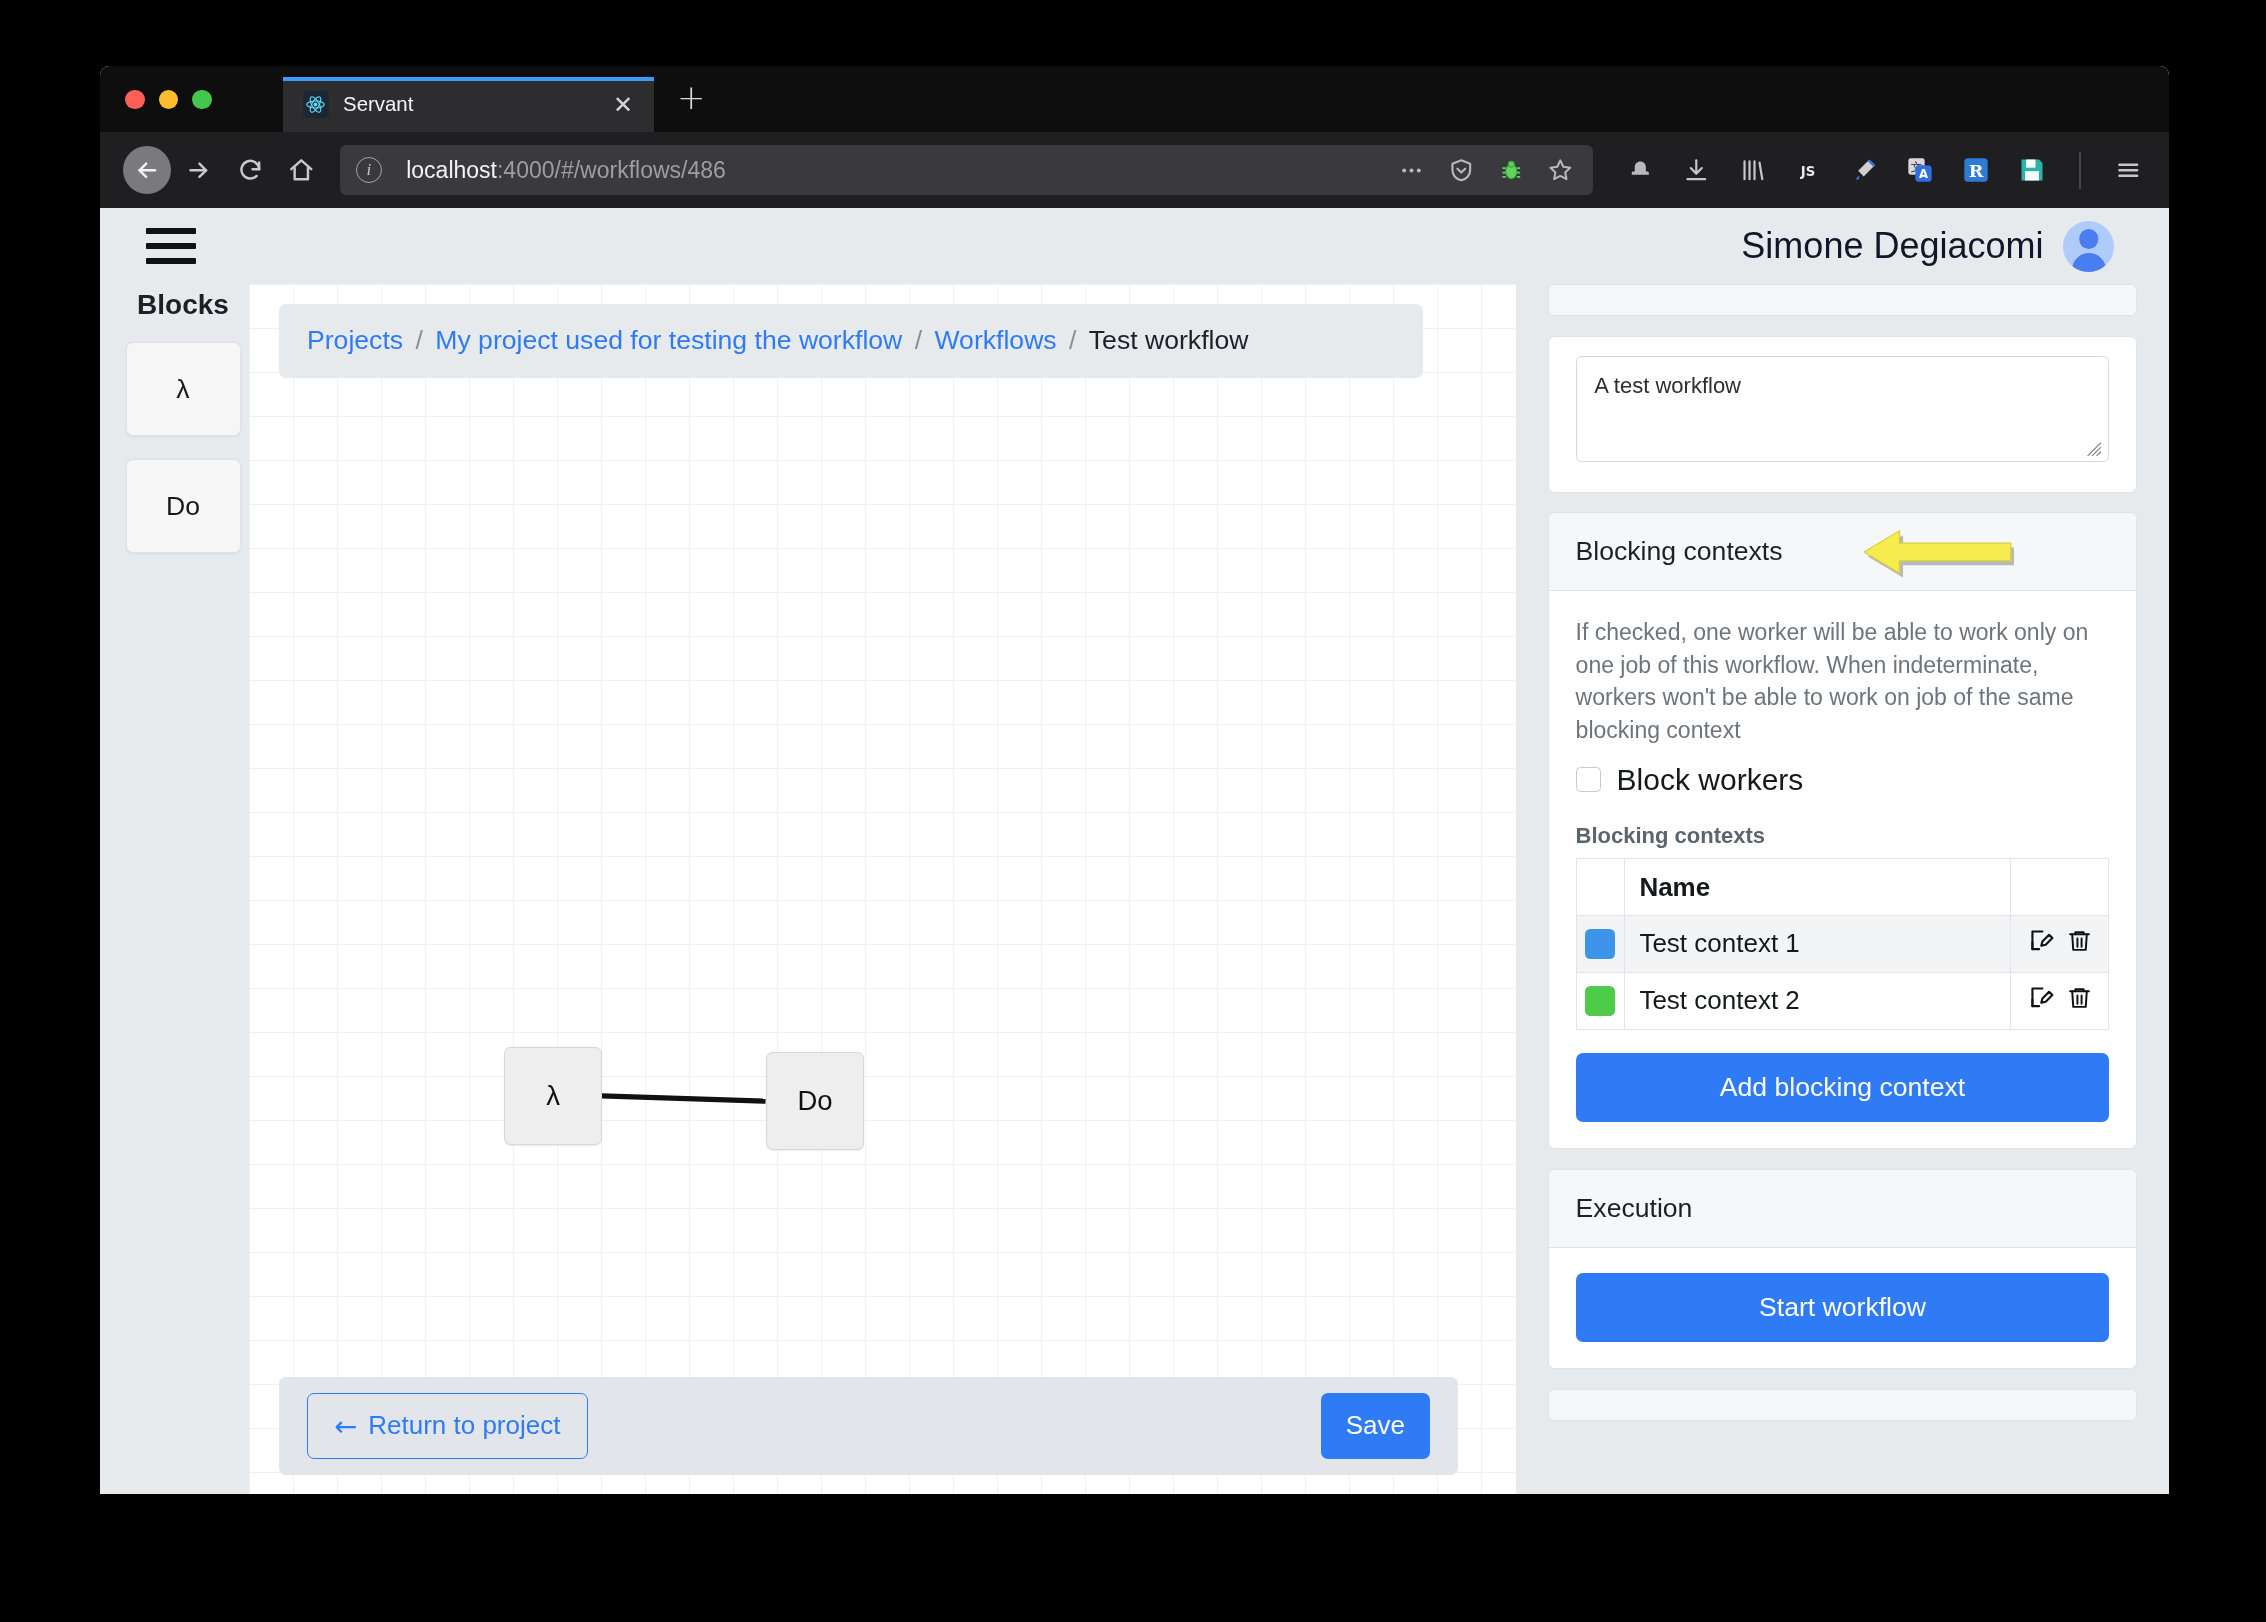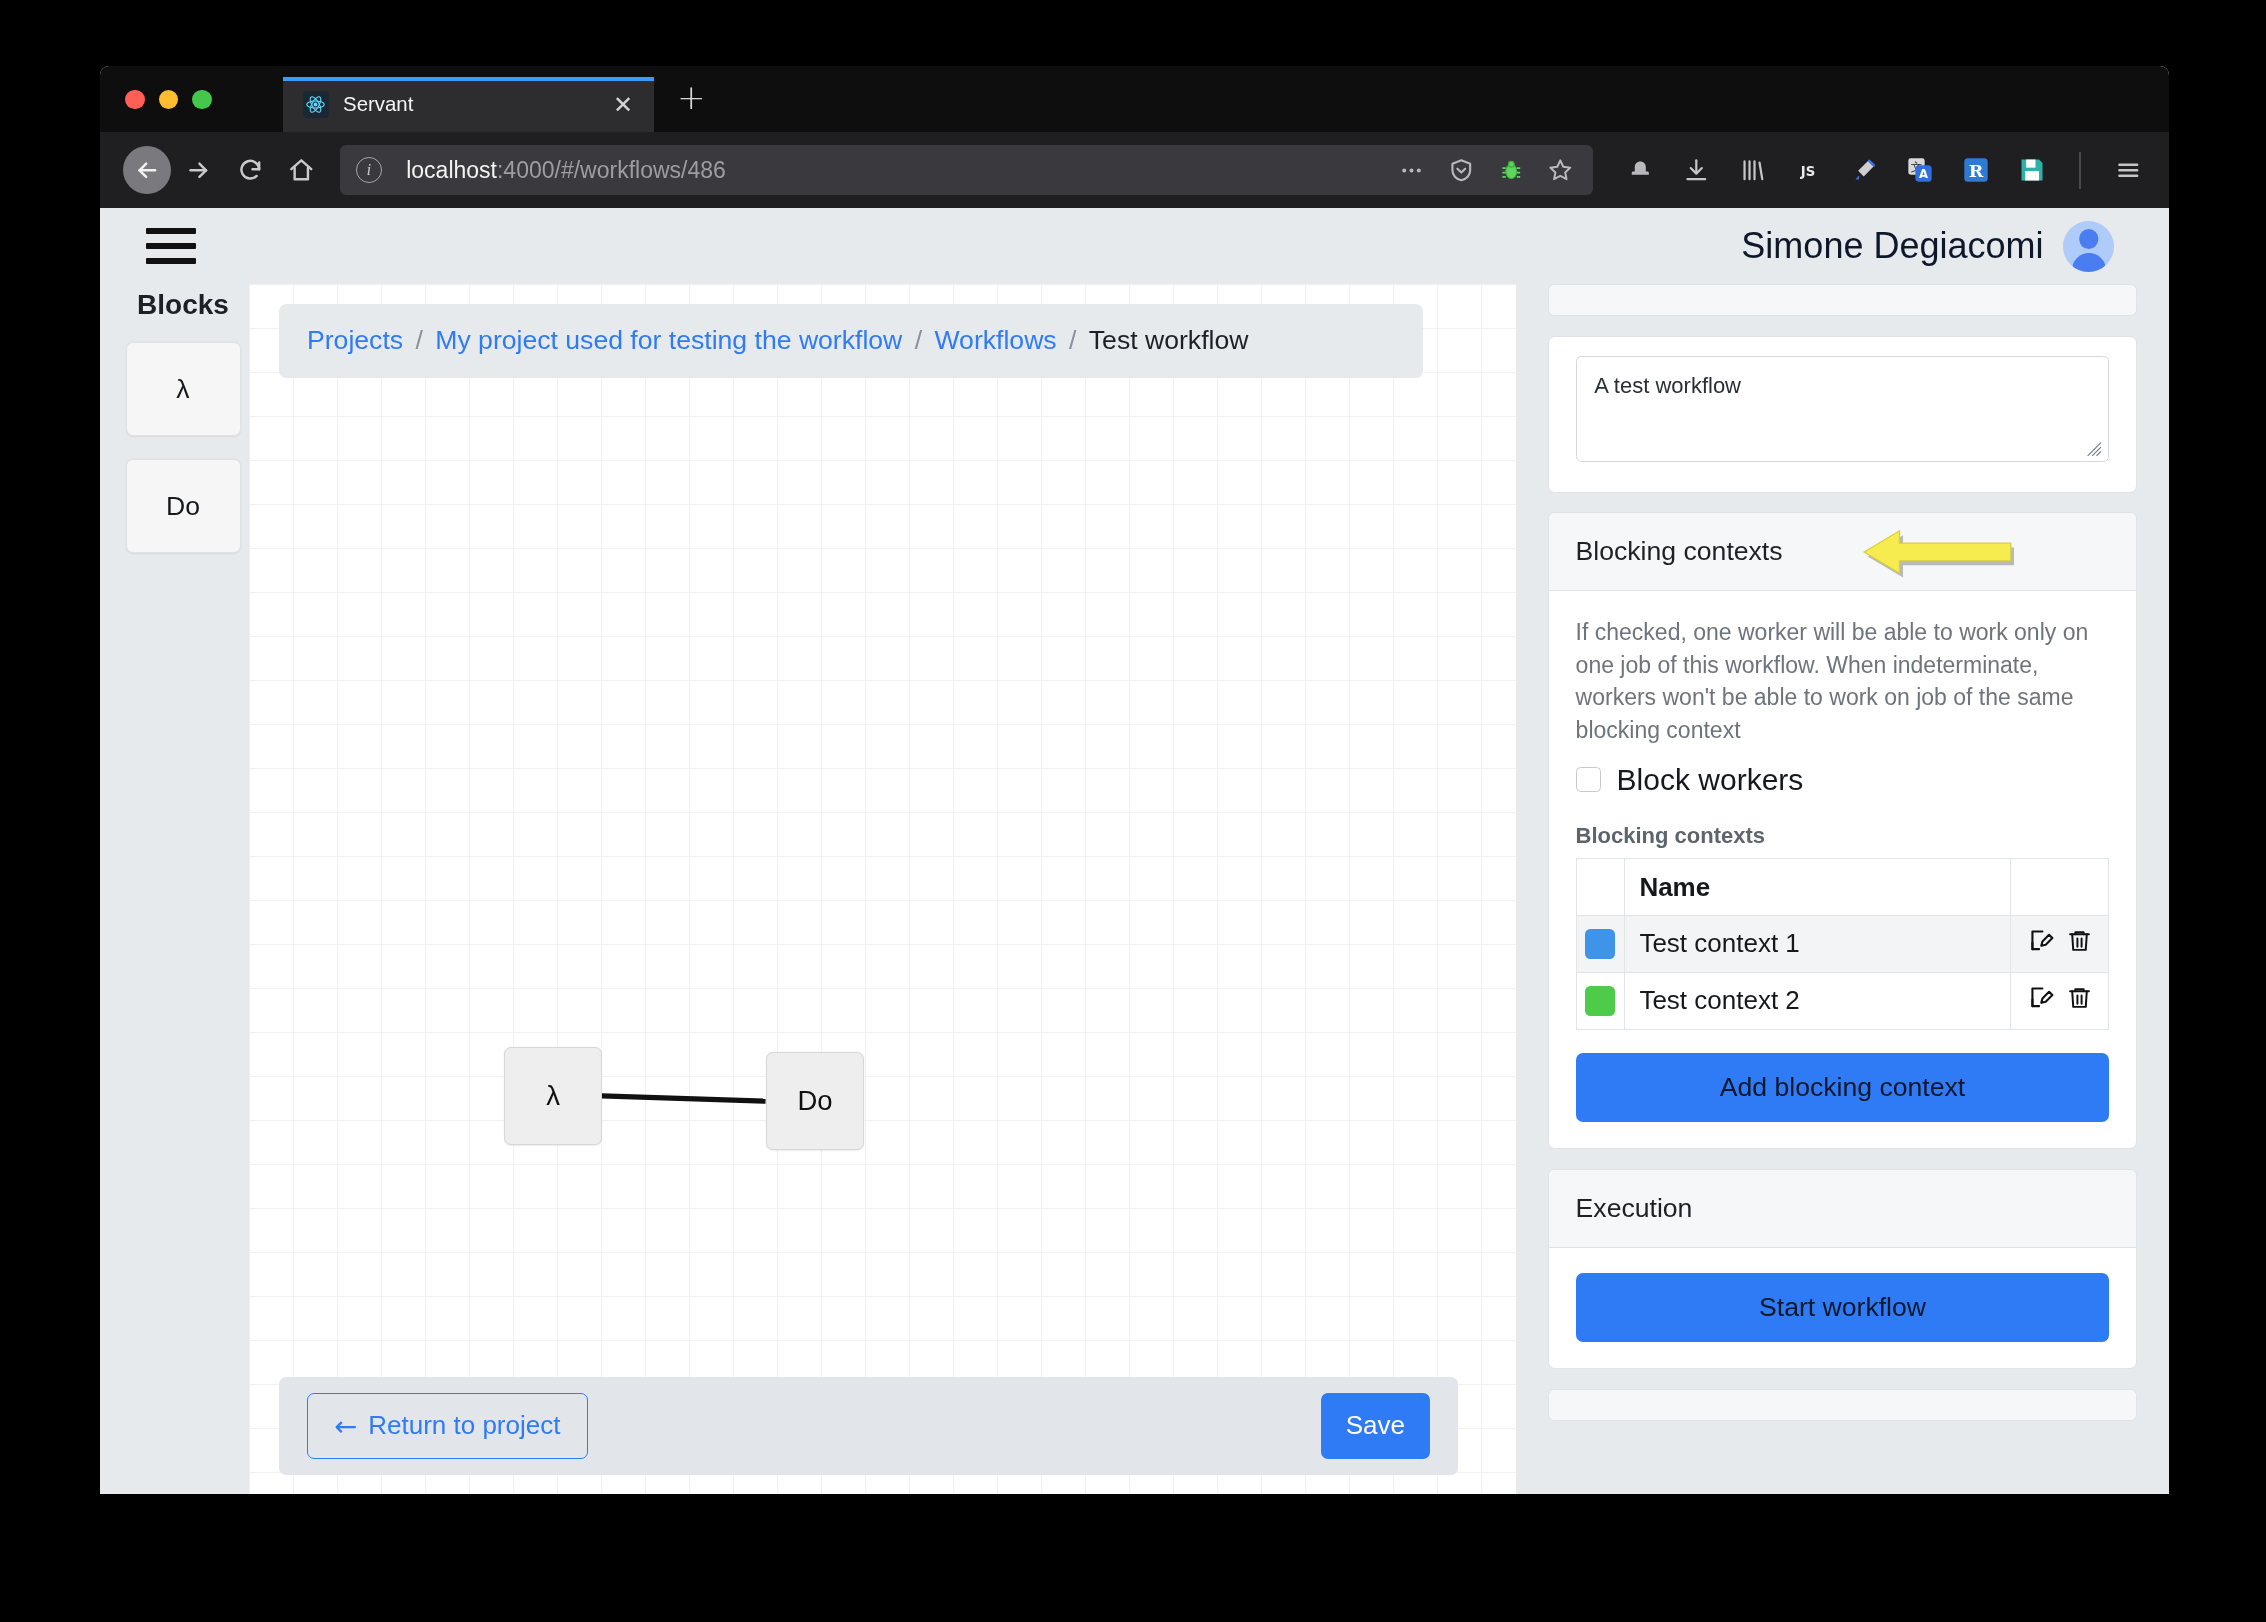--- a/index.html
+++ b/index.html
@@ -310,21 +310,21 @@
   }
   table.ctx th { font-weight: bold; }
   table.ctx th.c-sw, table.ctx td.c-sw { width: 48px; padding: 8.9px; }
   table.ctx th.c-act, table.ctx td.c-act { width: 98px; text-align: center; padding: 8.9px; }
   table.ctx tbody tr.striped td { background: #f3f4f5; }
   .swatch { width: 30px; height: 30px; border-radius: 5.3px; }
   .row-actions { display: inline-flex; gap: 12.4px; align-items: center; }
 
   .btn-block {
     display: block; width: 100%; height: 69px;
-    background: #2f7bf6; color: #0f172a; border: none;
+    background: #2f7bf6; color: #ffffff; border: none;
     border-radius: 7px; font-size: 26.6px; margin-top: 23px;
     font-family: "Liberation Sans", sans-serif;
   }
   .btn-block.no-margin { margin-top: 0; }
 </style>
 </head>
 <body>
 
 <div class="window">
 

